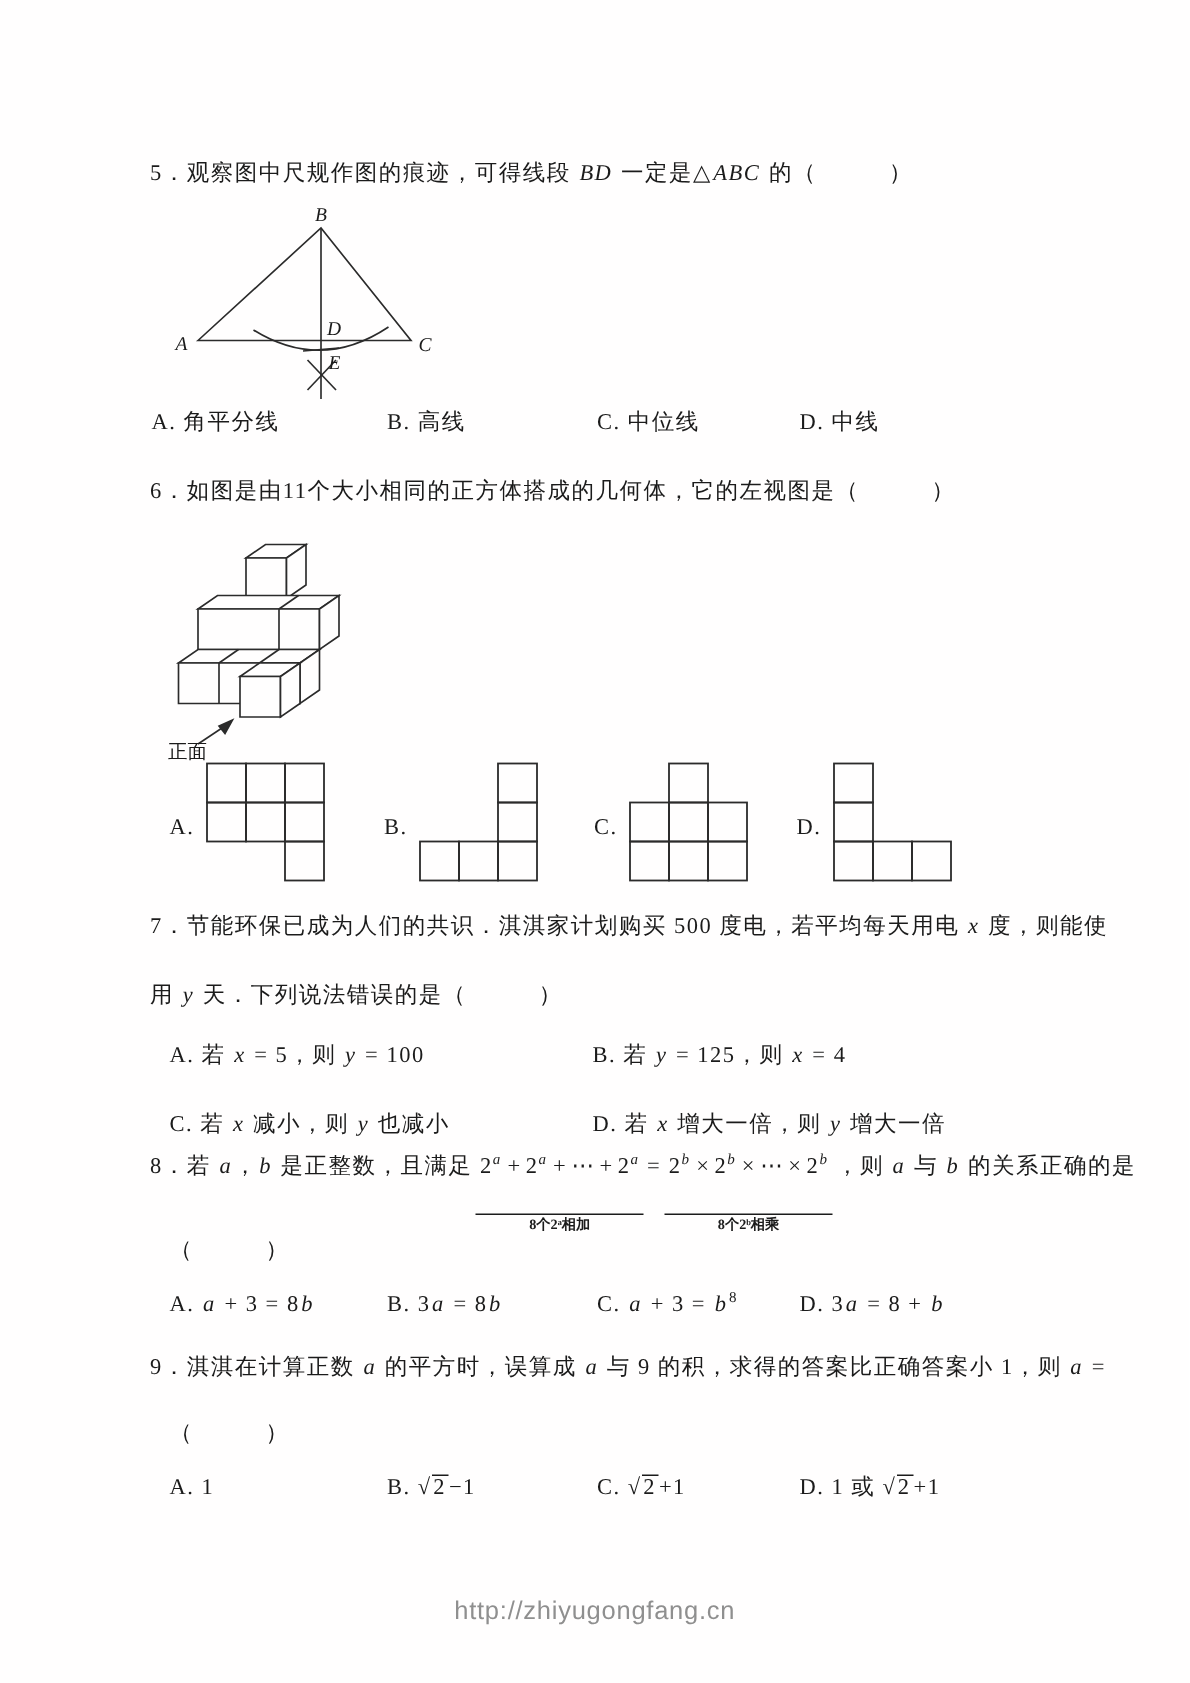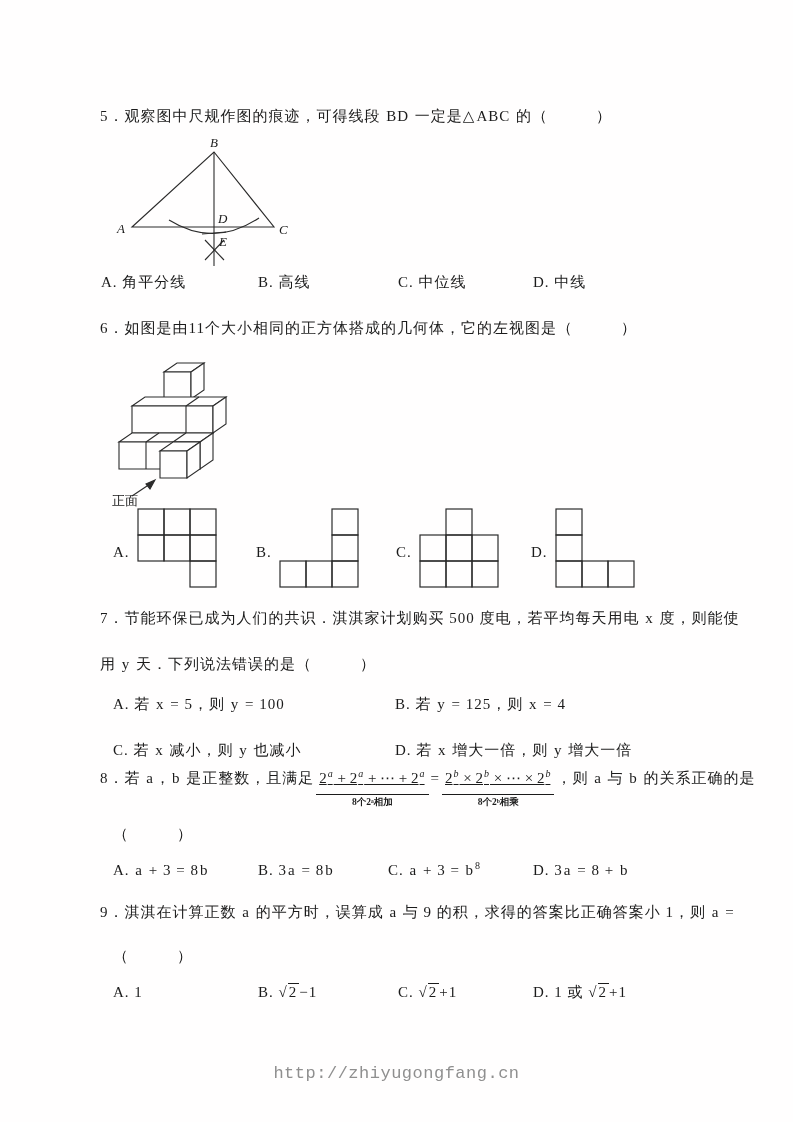--- a/index.html
+++ b/index.html
@@ -2,44 +2,44 @@
 <html><head>
 <meta charset="utf-8">
 <style>
   html,body{margin:0;padding:0;background:#ffffff;}
   .page{position:relative;width:793px;height:1122px;background:#fffefe;overflow:hidden;
         font-family:"Liberation Serif","DejaVu Serif",serif;color:#1b1b1b;
         font-size:15px;letter-spacing:1px;}
   .abs{position:absolute;left:100px;width:620px;line-height:24px;white-space:nowrap;}
   .opt{position:absolute;top:0;white-space:nowrap;}
   .optrow{height:24px;}
-  .v{font-family:"Liberation Serif","DejaVu Serif",serif;padding:0 1px;}
+  .v{font-style:italic;font-family:"Liberation Serif","DejaVu Serif",serif;padding:0 1px;}
   sup{font-size:10px;line-height:0;}
   sup.v{font-style:italic;}
   .sqrt{white-space:nowrap;}
   .sqrt .rad{border-top:1px solid #1b1b1b;padding:0 2px 0 1px;}
   
   .fline{display:flex;align-items:baseline;}
   .ub{display:inline-flex;flex-direction:column;align-items:center;margin:0 2px;}
-  .ub-expr{border-bottom:1.2px solid #1b1b1b;padding:0 3px 4px 3px;letter-spacing:0;text-decoration:underline;}
+  .ub-expr{border-bottom:1.2px solid #1b1b1b;padding:0 3px 19px 3px;letter-spacing:0;}
   .ub-label{font-size:9.5px;letter-spacing:0;line-height:12px;margin-top:1px;font-weight:bold;}
   
   svg{overflow:visible;}
   svg line, svg polygon, svg path, svg polyline{stroke:#2b2b2b;stroke-width:1.1;}
   svg .face{fill:#fffefe;}
   svg .nofill{fill:none;}
   svg text{letter-spacing:0;}
   .flb{font-style:italic;font-size:13px;fill:#1b1b1b;font-family:"Liberation Serif","DejaVu Serif",serif;}
   .cjk{font-size:13px;fill:#1b1b1b;}
   
   .gopt{position:absolute;top:0;display:inline-flex;align-items:center;gap:7px;}
   .gopt svg rect{fill:none;stroke:#2b2b2b;stroke-width:1.2;}
   .gletter{line-height:80px;}
   .footer{position:absolute;left:0;width:793px;text-align:center;
-          font-family:Liberation Mono, monospace;
+          font-family:Liberation Sans, sans-serif;
           font-size:17px;letter-spacing:0.5px;color:#8f8f8f;}
 </style>
 </head>
 <body>
 
 <div class="page">
 
   <div class="abs" style="top:104px"><span>5．观察图中尺规作图的痕迹，可得线段 </span><span class="v">BD</span><span> 一定是△</span><span class="v">ABC</span><span> 的（　　　）</span></div>
 
   <svg class="abs" style="top:134px;left:112px;width:200px;height:140px" viewBox="0 0 200 140">
@@ -162,21 +162,21 @@
     <span class="ub">
       <span class="ub-expr"><span>2</span><sup class="v">b</sup><span> × 2</span><sup class="v">b</sup><span> × ⋯ × 2</span><sup class="v">b</sup></span>
       <span class="ub-label">8个2ᵇ相乘</span>
     </span>
     <span><span>，则 </span><span class="v">a</span><span> 与 </span><span class="v">b</span><span> 的关系正确的是</span></span>
   </div>
   <div class="abs" style="top:822px;left:113px">（　　　）</div>
   <div class="abs optrow" style="top:858px">
     <span class="opt" style="left:13px"><span>A. </span><span class="v">a</span><span> + 3 = 8</span><span class="v">b</span></span>
     <span class="opt" style="left:158px"><span>B. 3</span><span class="v">a</span><span> = 8</span><span class="v">b</span></span>
-    <span class="opt" style="left:288px"><span>C. </span><span class="v">a</span><span> + 3 = </span><span class="v">b</span><sup>8</sup></span>
+    <span class="opt" style="left:298px"><span>C. </span><span class="v">a</span><span> + 3 = </span><span class="v">b</span><sup>8</sup></span>
     <span class="opt" style="left:433px"><span>D. 3</span><span class="v">a</span><span> = 8 + </span><span class="v">b</span></span>
   </div>
 
   <div class="abs" style="top:900px"><span>9．淇淇在计算正数 </span><span class="v">a</span><span> 的平方时，误算成 </span><span class="v">a</span><span> 与 9 的积，求得的答案比正确答案小 1，则 </span><span class="v">a</span><span> =</span></div>
   <div class="abs" style="top:944px;left:113px">（　　　）</div>
   <div class="abs optrow" style="top:980px">
     <span class="opt" style="left:13px"><span>A. 1</span></span>
     <span class="opt" style="left:158px"><span>B. </span><span class="sqrt">√<span class="rad">2</span></span><span>−1</span></span>
     <span class="opt" style="left:298px"><span>C. </span><span class="sqrt">√<span class="rad">2</span></span><span>+1</span></span>
     <span class="opt" style="left:433px"><span>D. 1 或 </span><span class="sqrt">√<span class="rad">2</span></span><span>+1</span></span>

